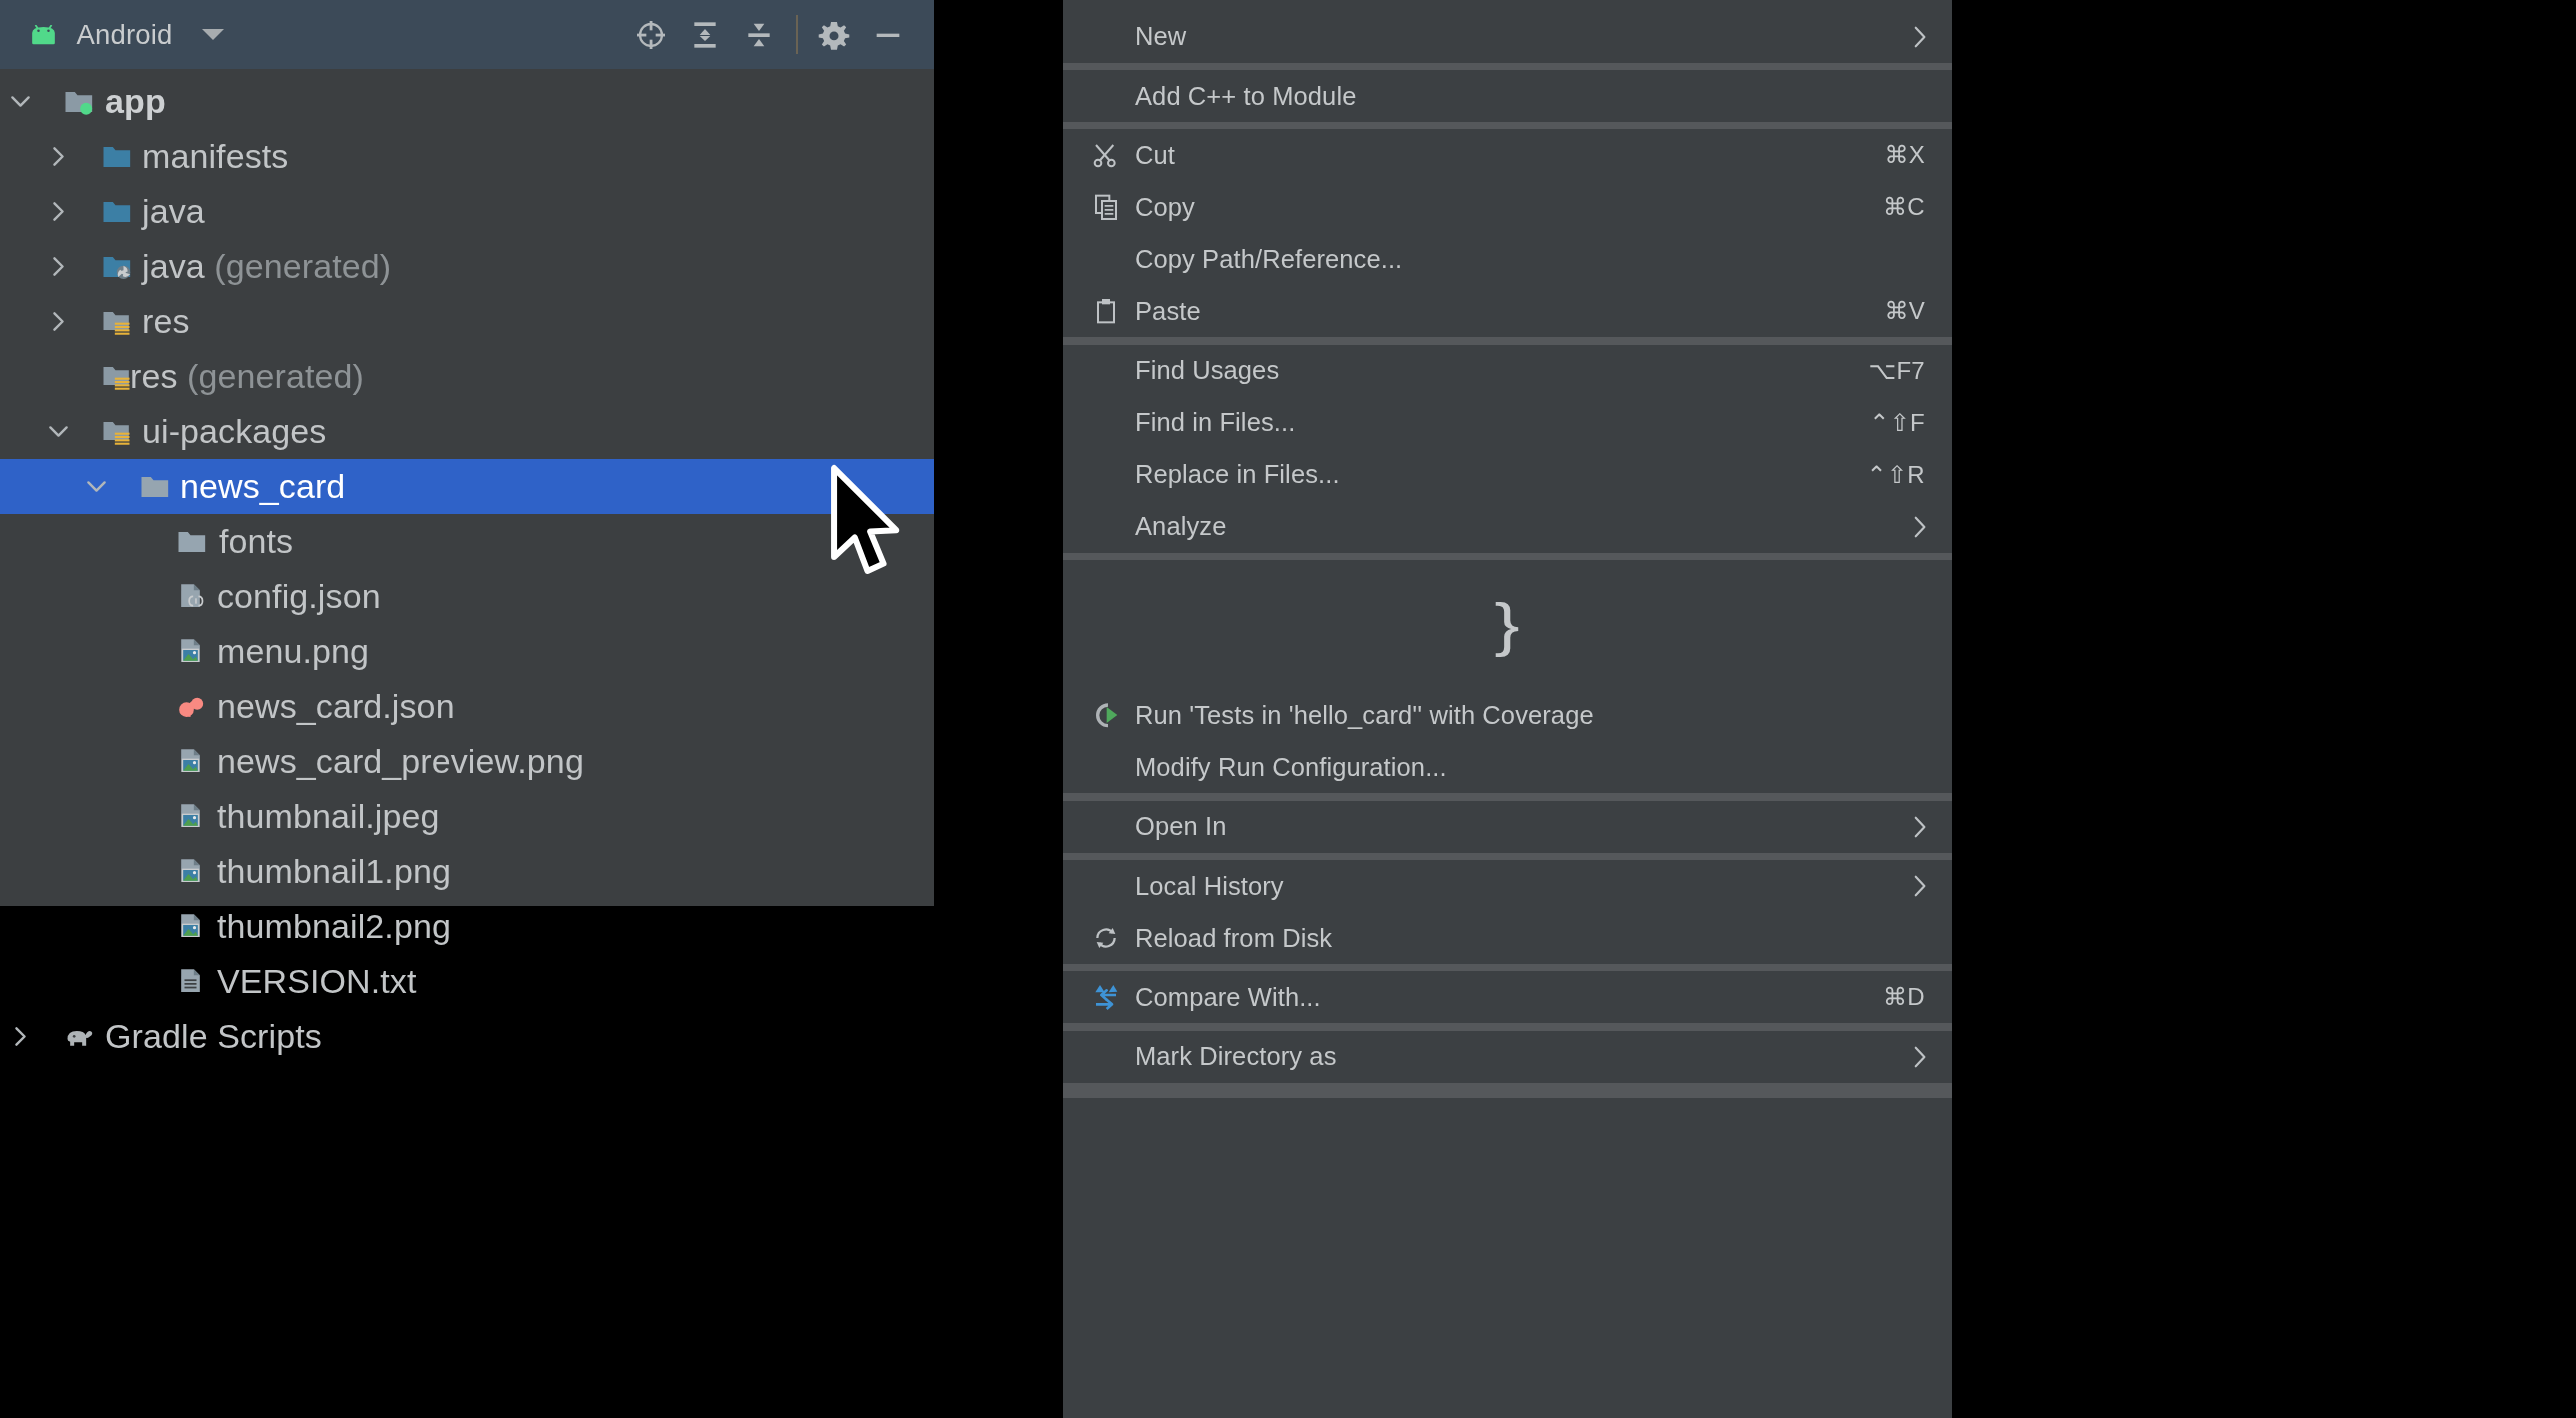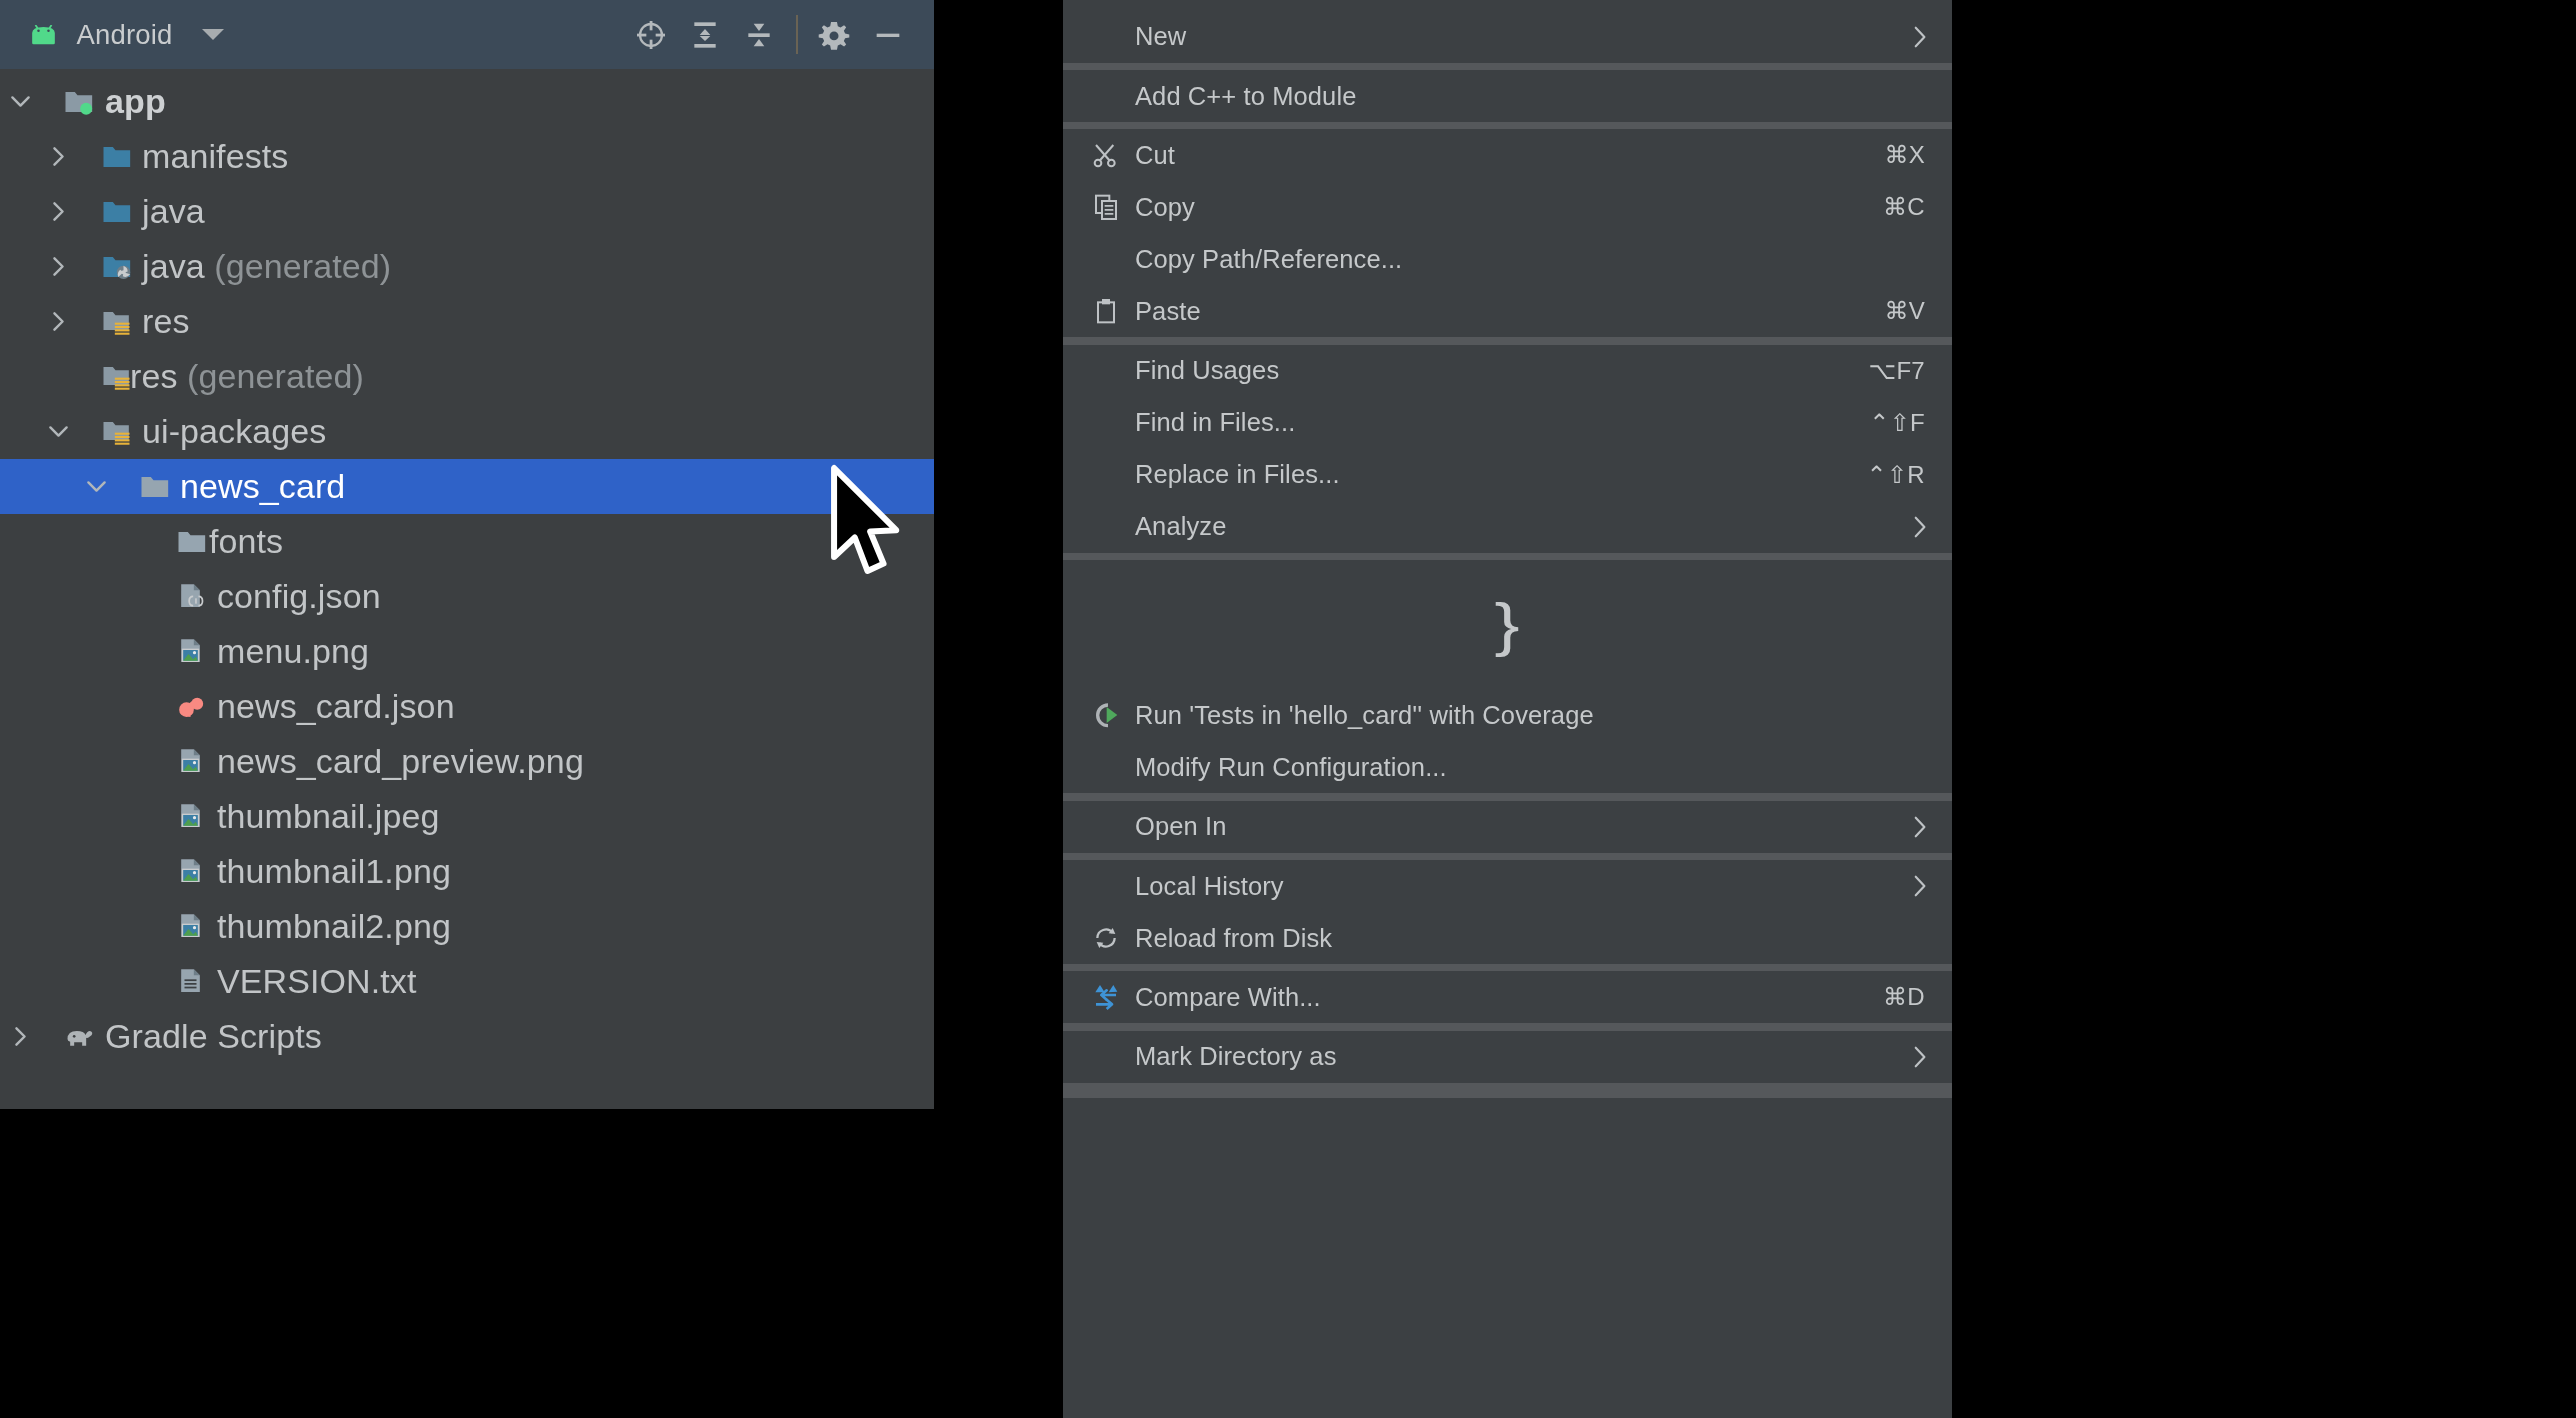--- a/index.html
+++ b/index.html
@@ -17,21 +17,21 @@
     width: 2576px;
     height: 1418px;
     background: #000000;
   }
 
   
   #project-panel {
     position: absolute;
     left: 0; top: 0;
     width: 934px;
-    height: 1109px;
+    height: 906px;
     background: #3C3F41;
   }
 
   #panel-header {
     position: relative;
     height: 69px;
     background: #3C4A58;
     display: flex;
     align-items: center;
     padding: 0 19px 0 28px;
@@ -379,21 +379,21 @@
             </svg>
           </span>
           <span class="node-label white" style="left: 180px;">news_card</span>
         </div>
         <div class="row">
           <span class="node-icon" style="left: 177px;">
             <svg width="31" height="28" viewBox="0 0 46 42">
               <path d="M2 6 L16 6 L20 11 L42 11 L42 36 L2 36 Z" fill="#96A5B0"></path>
             </svg>
           </span>
-          <span class="node-label" style="left: 209px;">fonts</span>
+          <span class="node-label" style="left: 219px;">fonts</span>
         </div>
         <div class="row">
           <span class="node-icon" style="left: 177px;">
             <svg width="31" height="28" viewBox="0 0 46 42">
               <path d="M6 2 L25 2 L34 11 L34 36 L6 36 Z" fill="#97A5AF"></path>
               <path d="M25 2 L25 11 L34 11 Z" fill="#6E7E88"></path>
               <path d="M24 20 Q18 20 18 27 Q18 34 24 34" fill="none" stroke="#C9CCCE" stroke-width="2.6"></path>
               <path d="M32 20 Q38 20 38 27 Q38 34 32 34" fill="none" stroke="#C9CCCE" stroke-width="2.6"></path>
               <rect x="27" y="23" width="2.4" height="8" fill="#C9CCCE"></rect>
             </svg>

